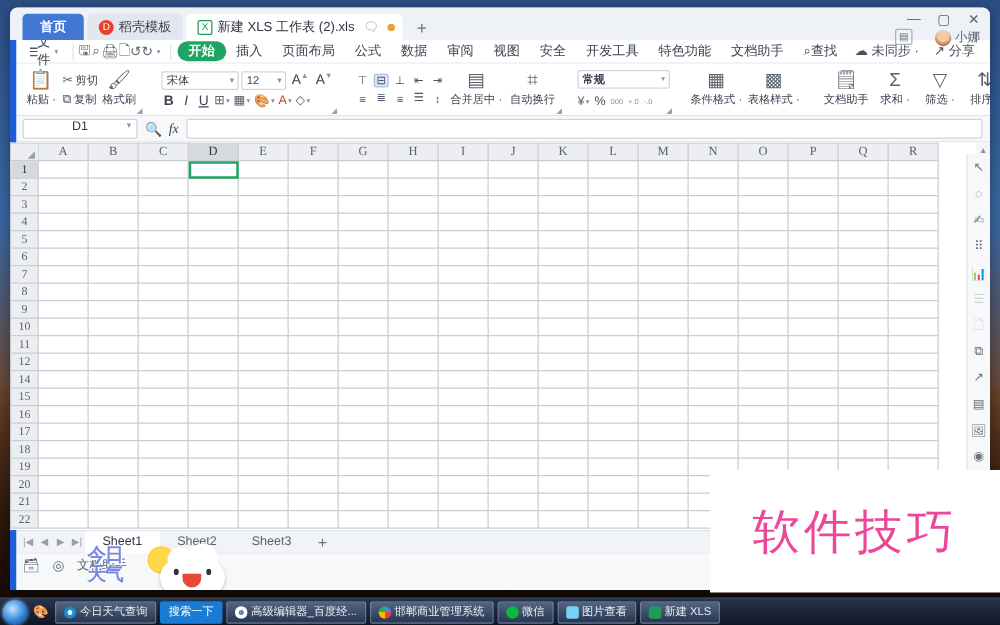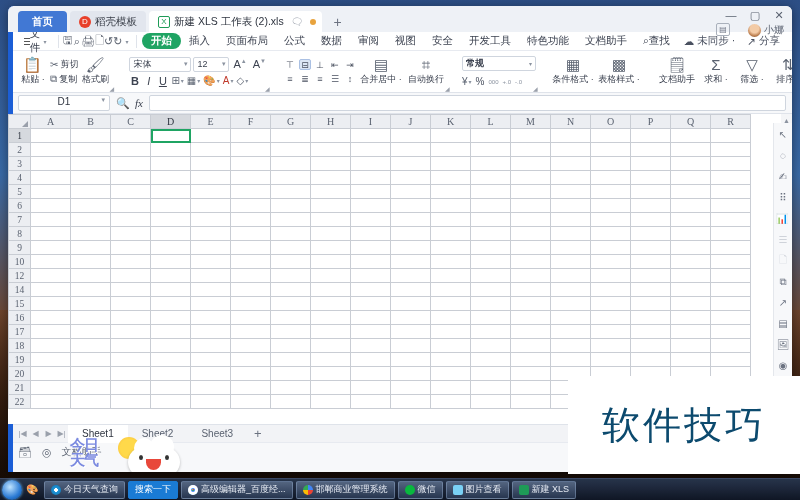--- a/index.html
+++ b/index.html
@@ -186,21 +186,21 @@
 
   
   #statusbar{ height:19px;background:#f7f8fa;display:flex;align-items:center;
               padding-left:10px;gap:10px;font-size:10px;color:#5a6270;
               border-top:1px solid #e7eaf0;}
   .sbico{ font-size:11px;color:#5a6270;}
 
   
   #wm{ position:absolute; left:568px; top:376px; width:232px; height:98px;
        background:#fff; display:flex; align-items:center; justify-content:center;}
-  #wm span{ font-size:38px;color:#0c4a6e;letter-spacing:3px;
+  #wm span{ font-size:38px;color:#ec4899;letter-spacing:3px;
             font-family:"DejaVu Sans","Liberation Sans",sans-serif;}
 
   
   #weather{ position:absolute; left:58px; top:429px; width:110px;height:48px;
             pointer-events:none;}
   .wtext{ position:absolute;left:4px;top:2px;font-size:15px;font-weight:bold;
           color:#7b8ae0;letter-spacing:-1px;line-height:15px;
           text-shadow:1px 1px 0 #fff;}
   .sun{ position:absolute;left:52px;top:2px;width:22px;height:22px;border-radius:50%;
         background:radial-gradient(circle,#ffd94a 55%,#f7b733 100%);}
@@ -699,20 +699,41 @@
             <td class="cell"></td>
             <td class="cell"></td>
             <td class="cell"></td>
             <td class="cell"></td>
             <td class="cell"></td>
             <td class="cell"></td>
             <td class="cell"></td>
             <td class="cell"></td>
           </tr>
           <tr>
+            <td class="rh">11</td>
+            <td class="cell"></td>
+            <td class="cell"></td>
+            <td class="cell"></td>
+            <td class="cell"></td>
+            <td class="cell"></td>
+            <td class="cell"></td>
+            <td class="cell"></td>
+            <td class="cell"></td>
+            <td class="cell"></td>
+            <td class="cell"></td>
+            <td class="cell"></td>
+            <td class="cell"></td>
+            <td class="cell"></td>
+            <td class="cell"></td>
+            <td class="cell"></td>
+            <td class="cell"></td>
+            <td class="cell"></td>
+            <td class="cell"></td>
+          </tr>
+          <tr>
             <td class="rh">12</td>
             <td class="cell"></td>
             <td class="cell"></td>
             <td class="cell"></td>
             <td class="cell"></td>
             <td class="cell"></td>
             <td class="cell"></td>
             <td class="cell"></td>
             <td class="cell"></td>
             <td class="cell"></td>

